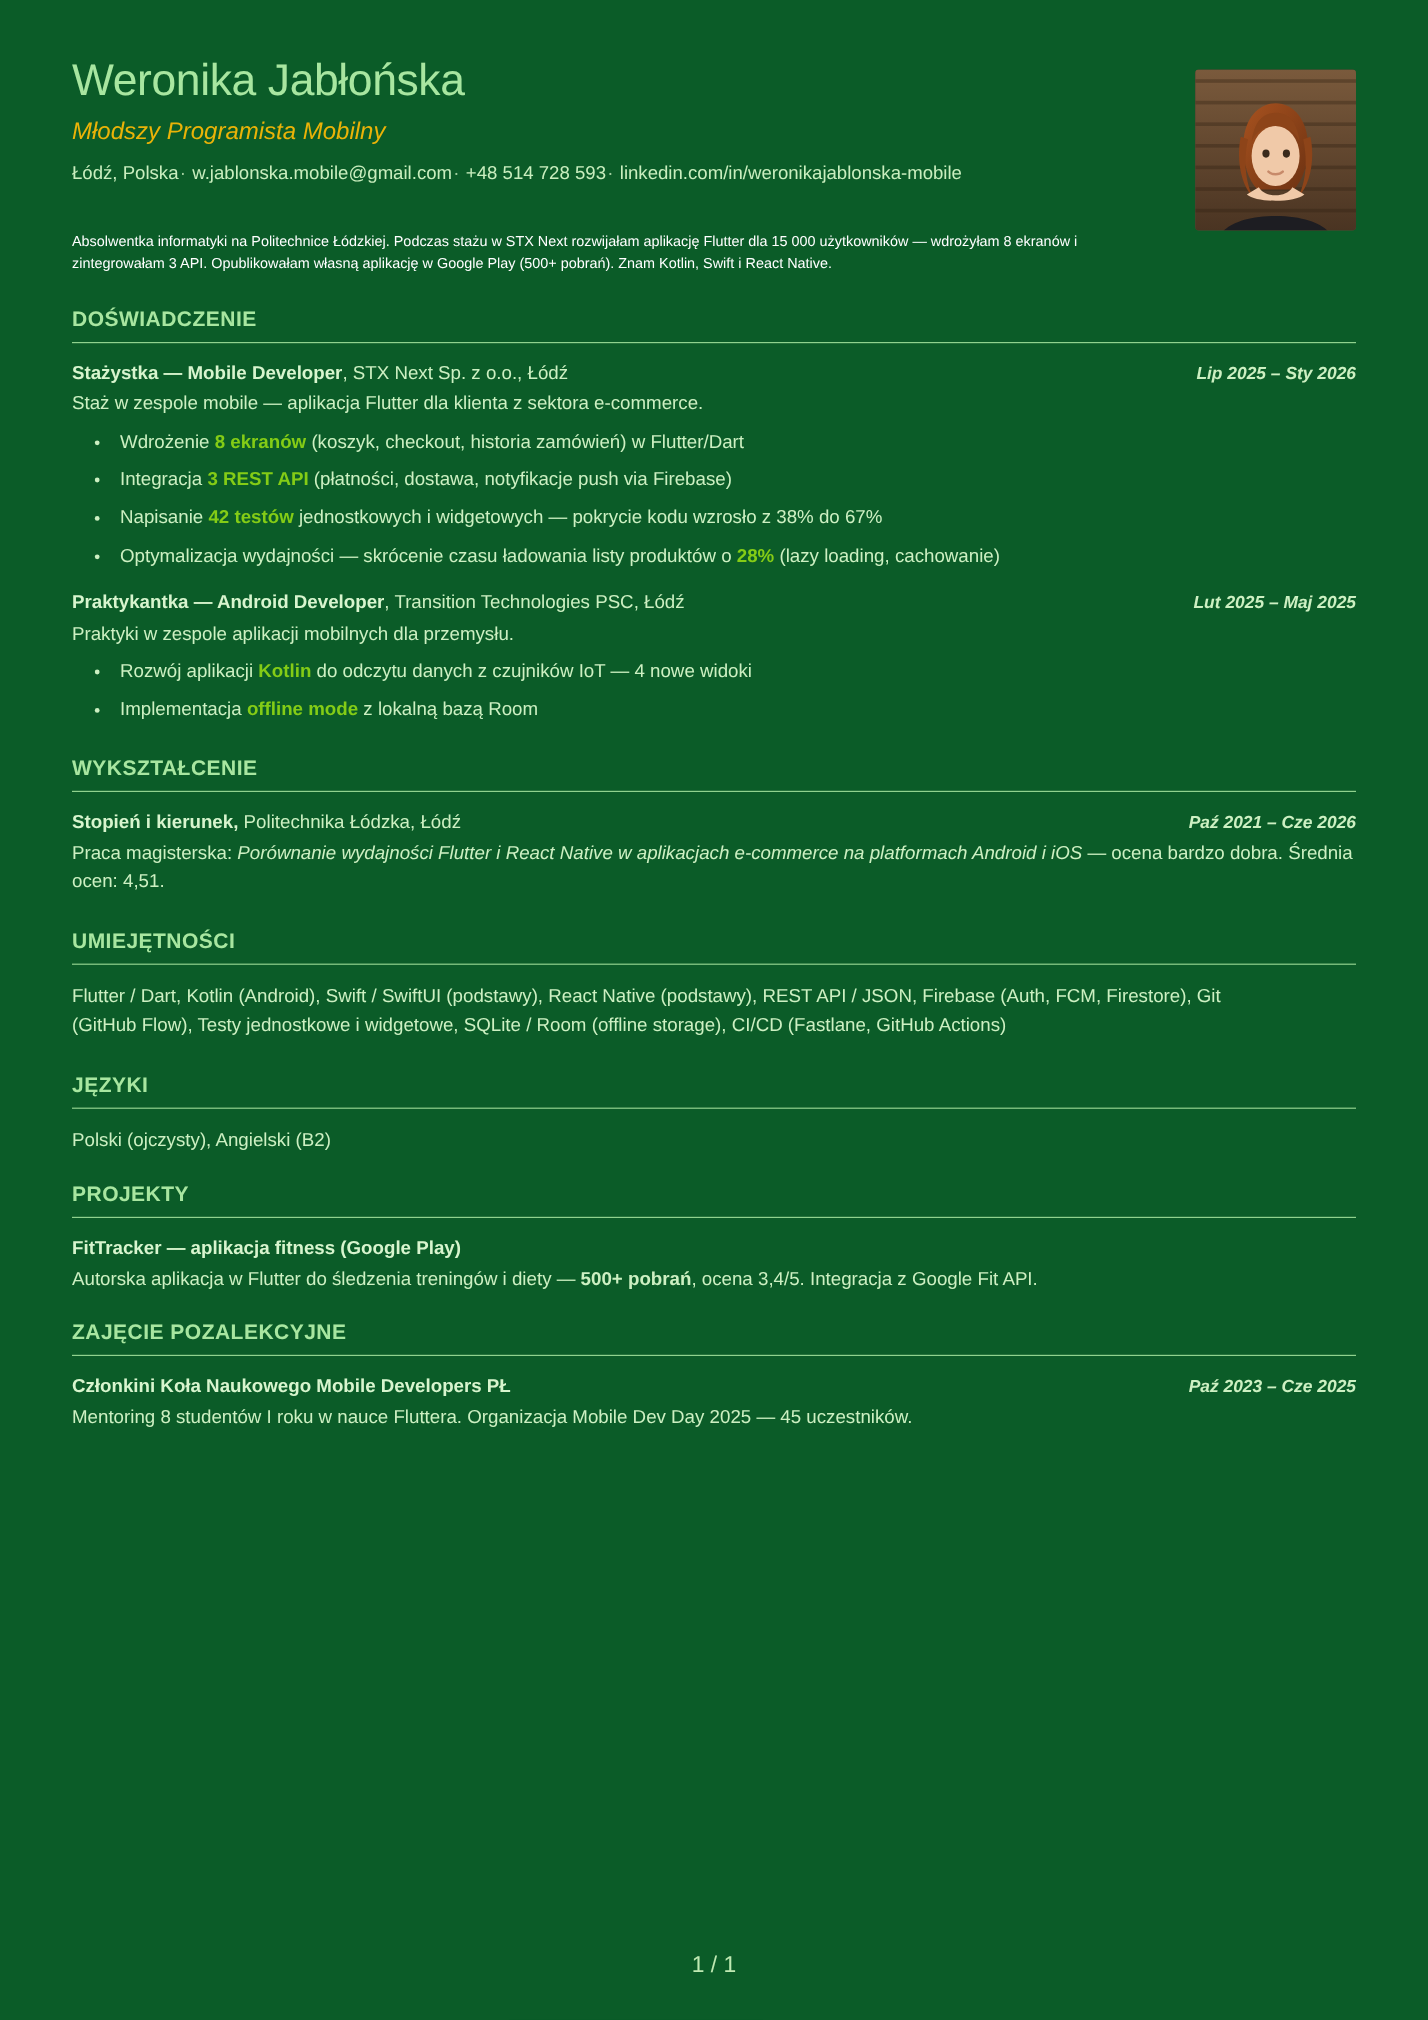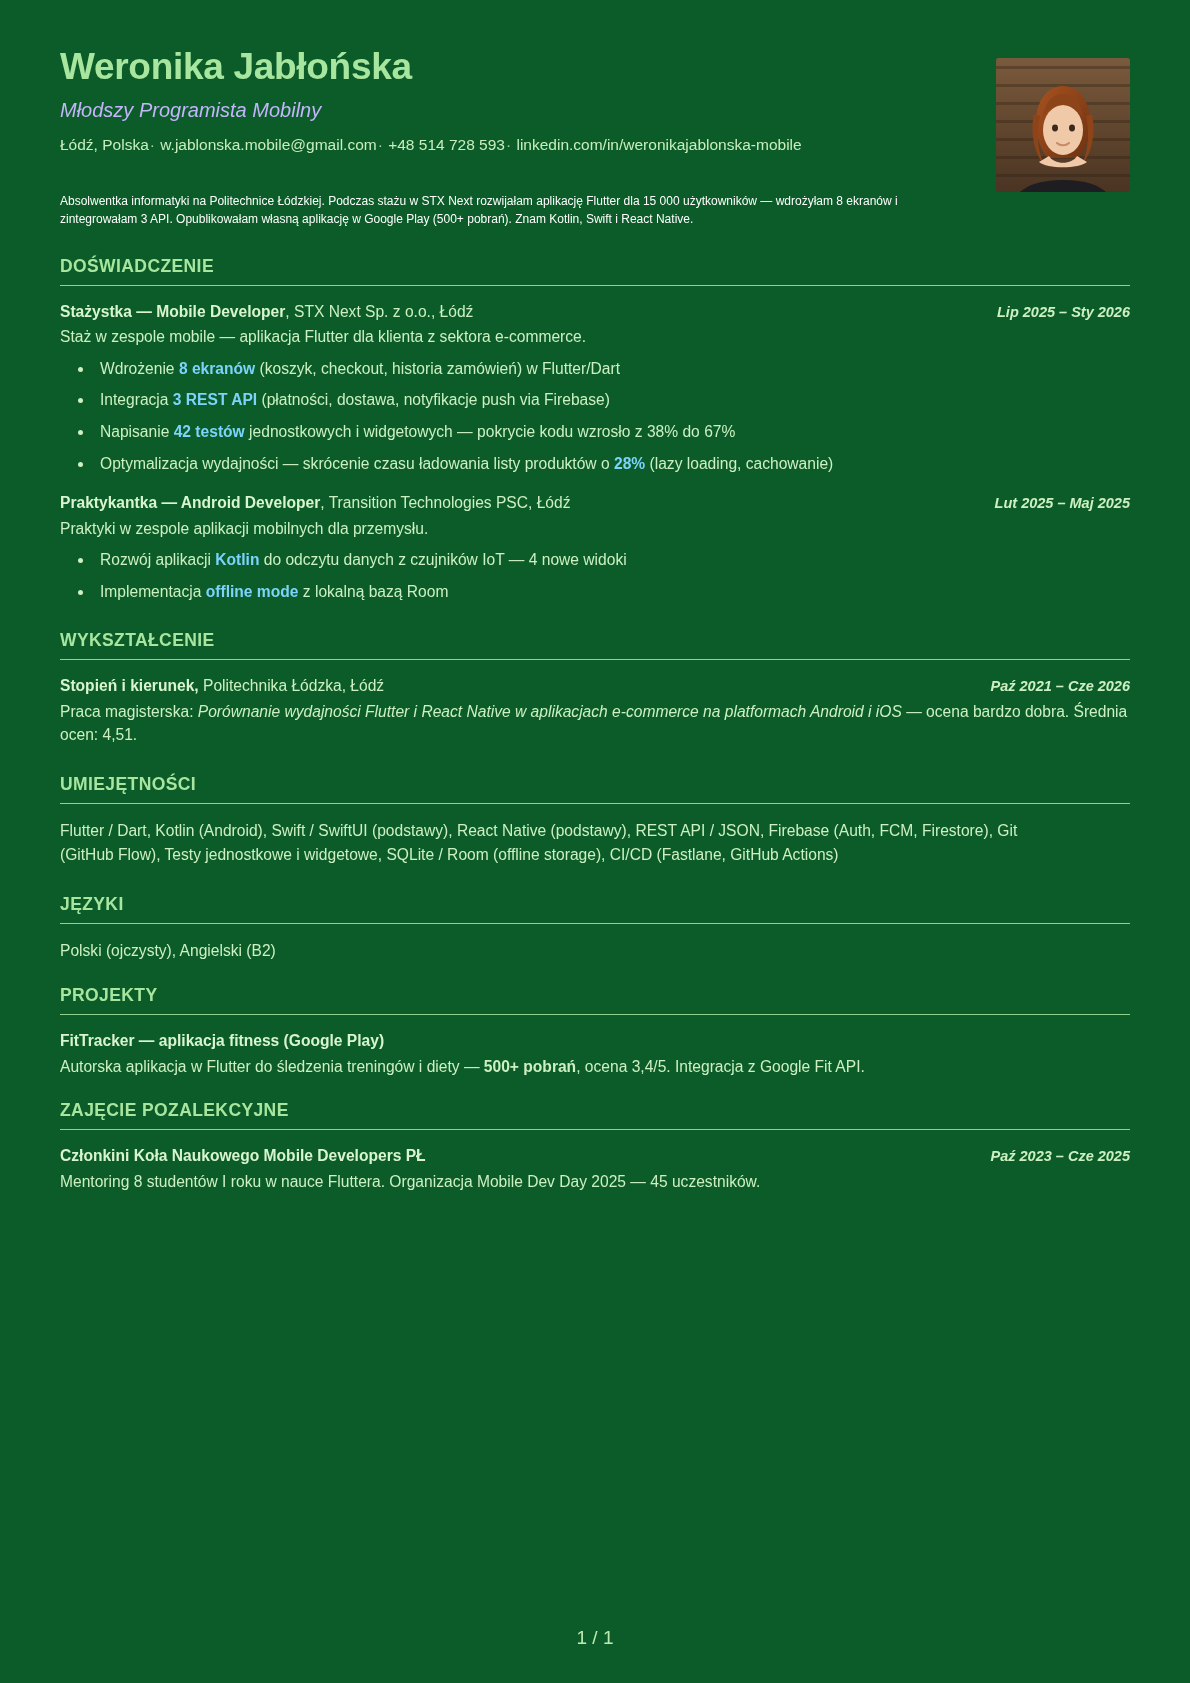--- a/index.html
+++ b/index.html
@@ -22,31 +22,31 @@
   }
 
   
   .header {
     position: relative;
     min-height: 140px;
   }
 
   .name {
     font-size: 37px;
-    font-weight: bold;
+    font-weight: normal;
     color: #a8e6a0;
     letter-spacing: -0.3px;
     line-height: 1.15;
     margin-bottom: 9px;
   }
 
   .headline {
     font-size: 20px;
     font-style: italic;
-    color: #c4b5fd;
+    color: #eab308;
     font-weight: normal;
     margin-bottom: 11px;
     line-height: 1.2;
   }
 
   .contact {
     font-size: 15.5px;
     color: #c9eebe;
     line-height: 1.55;
     max-width: 830px;
@@ -134,21 +134,21 @@
     list-style: disc;
   }
   ul.bullets li {
     font-size: 15.6px;
     line-height: 1.45;
     color: #cdf0c2;
     margin-bottom: 9px;
     padding-left: 6px;
   }
   ul.bullets li:last-child { margin-bottom: 0; }
-  ul.bullets li b { font-weight: bold; color: #7dd3fc; }
+  ul.bullets li b { font-weight: bold; color: #84cc16; }
 
   .plain-body {
     font-size: 15.6px;
     line-height: 1.55;
     color: #cdf0c2;
     max-width: 1000px;
   }
 
   .footer {
     position: absolute;

